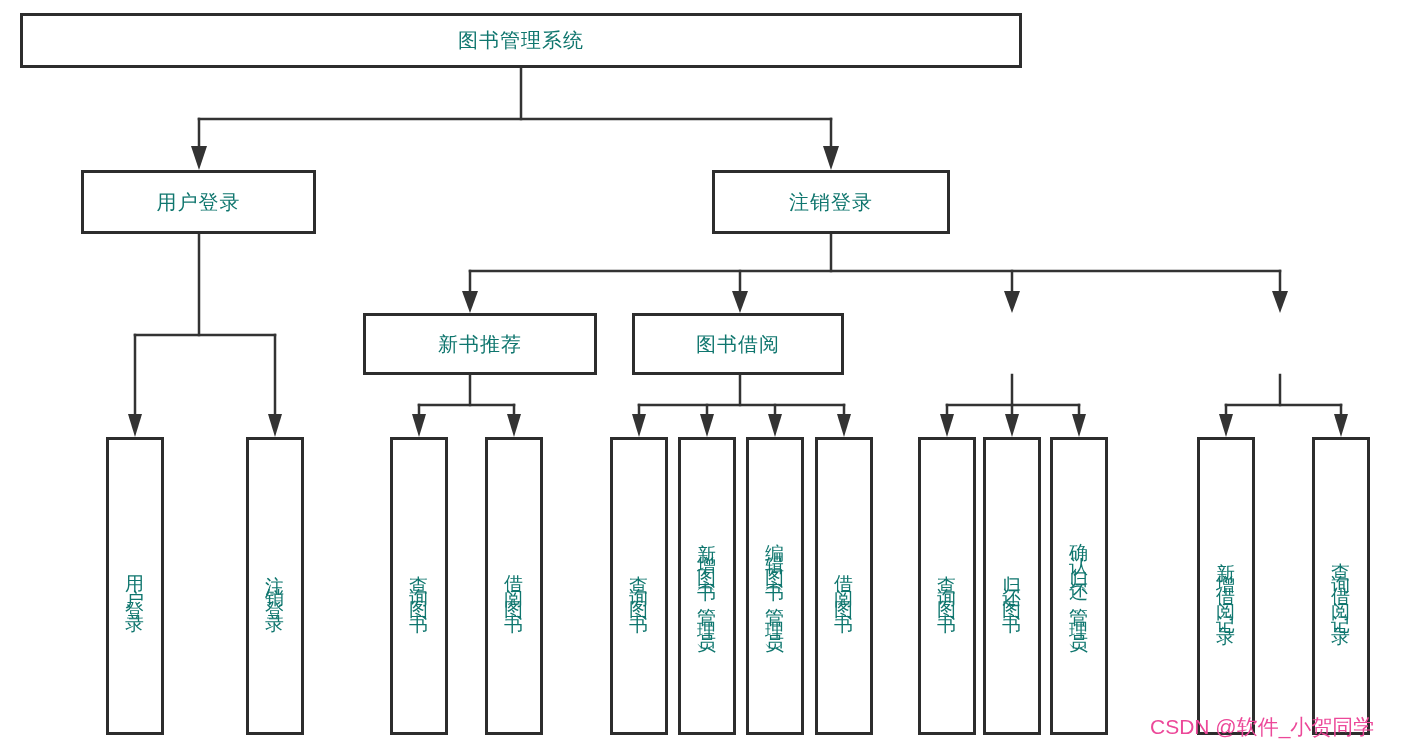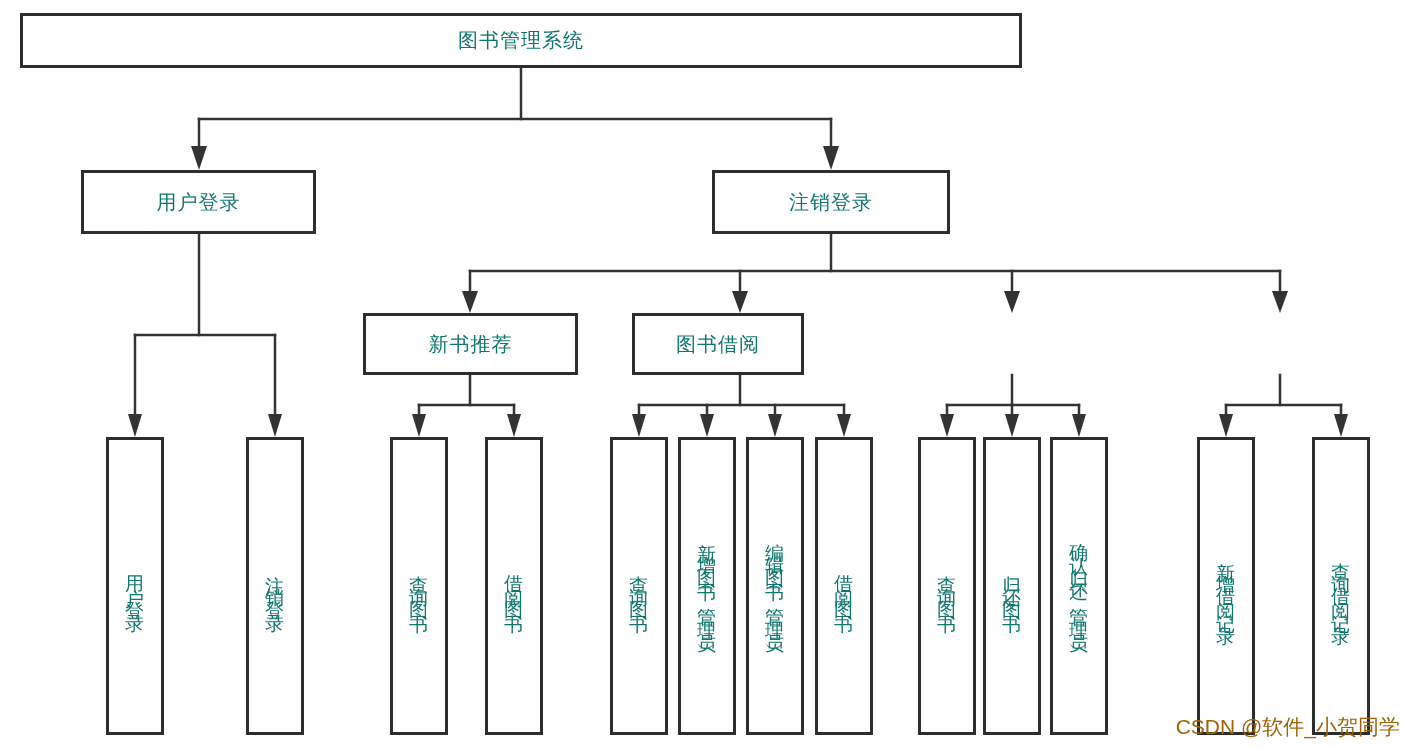--- a/index.html
+++ b/index.html
@@ -28,23 +28,22 @@
     font-size:19px;
     writing-mode:vertical-rl;
     text-orientation:mixed;
     letter-spacing:13px;
     line-height:1;
   }
   .watermark {
     position:absolute;
     left:1150px; top:713px;
     width:250px;
-    text-align:right;
     font-size:21px;
-    color:#a16207;
+    color:#ec4899;
     white-space:nowrap;
   }
 </style>
 </head>
 <body>
 
 <div class="canvas">
 
   <svg class="connectors" viewBox="0 0 1405 747" xmlns="http://www.w3.org/2000/svg">
     <g stroke="#333333" stroke-width="2.5" stroke-linecap="square" fill="none">
@@ -113,22 +112,22 @@
       <polygon points="1219,414 1233,414 1226,437"></polygon>
       <polygon points="1334,414 1348,414 1341,437"></polygon>
     </g>
   </svg>
 
   <div class="node h-node" style="left:20px; top:13px; width:1002px; height:55px;">图书管理系统</div>
 
   <div class="node h-node" style="left:81px; top:170px; width:235px; height:64px;">用户登录</div>
   <div class="node h-node" style="left:712px; top:170px; width:238px; height:64px;">注销登录</div>
 
-  <div class="node h-node" style="left:363px; top:313px; width:215px; height:62px;">新书推荐</div>
-  <div class="node h-node" style="left:632px; top:313px; width:172px; height:62px;">图书借阅</div>
+  <div class="node h-node" style="left:363px; top:313px; width:234px; height:62px;">新书推荐</div>
+  <div class="node h-node" style="left:632px; top:313px; width:212px; height:62px;">图书借阅</div>
 
   <div class="node v-node" style="left:106px; top:437px; width:58px; height:298px;">用户登录</div>
   <div class="node v-node" style="left:246px; top:437px; width:58px; height:298px;">注销登录</div>
 
   <div class="node v-node" style="left:390px; top:437px; width:58px; height:298px;">查询图书</div>
   <div class="node v-node" style="left:485px; top:437px; width:58px; height:298px;">借阅图书</div>
 
   <div class="node v-node" style="left:610px; top:437px; width:58px; height:298px;">查询图书</div>
   <div class="node v-node" style="left:678px; top:437px; width:58px; height:298px;">新增图书（管理员）</div>
   <div class="node v-node" style="left:746px; top:437px; width:58px; height:298px;">编辑图书（管理员）</div>

